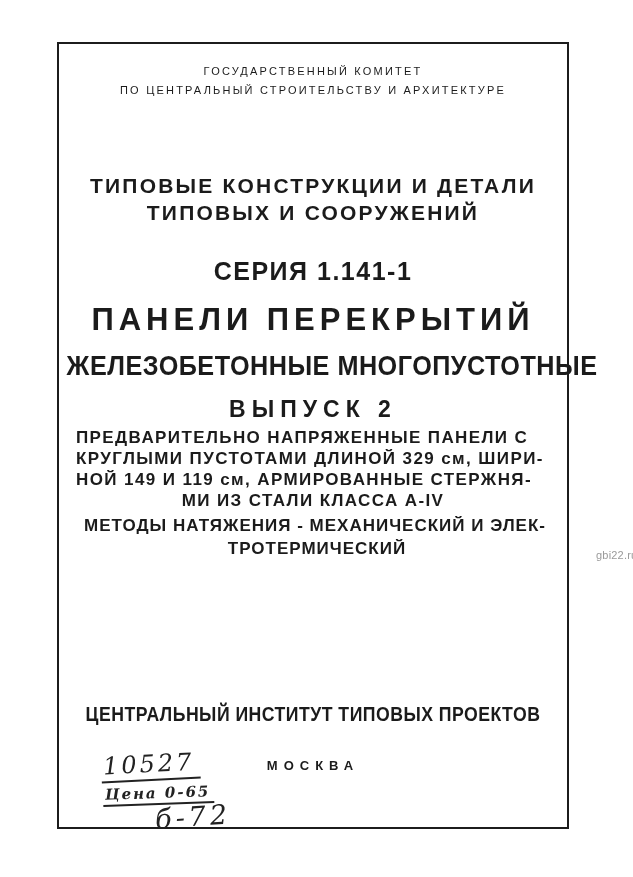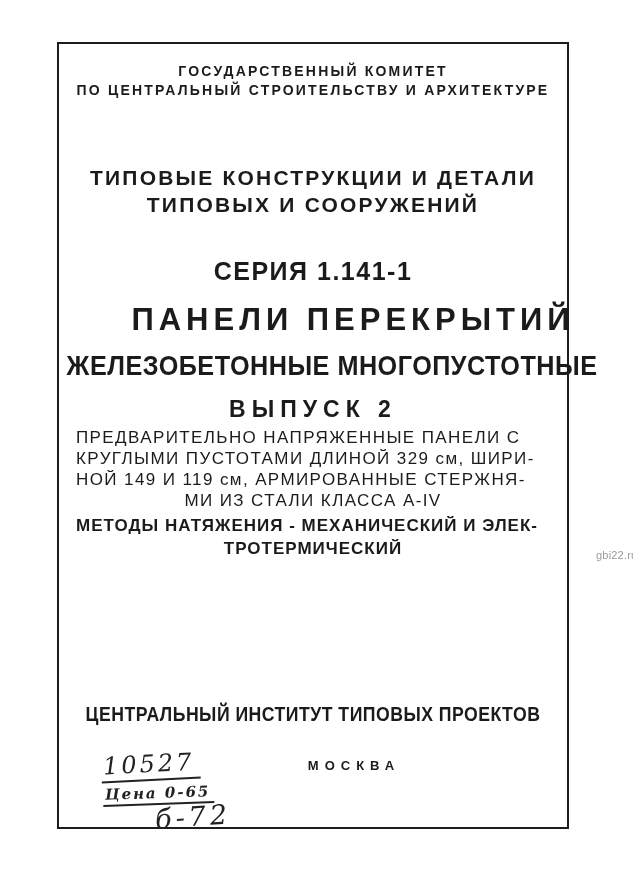--- a/index.html
+++ b/index.html
@@ -20,22 +20,22 @@
     position: absolute;
     left: 57px;
     top: 42px;
     width: 508px;
     height: 783px;
     border: 2px solid #1c1c1c;
   }
   .blk { position: absolute; left: 0; width: 100%; text-align: center; }
 
   .header-line {
-    font-size: 14px;
-    font-weight: bold;
+    font-size: 11px;
+    font-weight: normal;
     letter-spacing: 2.2px;
     line-height: 19px;
     white-space: nowrap;
   }
   .series-title-line {
     font-size: 21px;
     font-weight: bold;
     letter-spacing: 2.2px;
     line-height: 27px;
     white-space: nowrap;
@@ -58,45 +58,45 @@
     white-space: nowrap;
     transform: scale(0.97, 1.06);
   }
   .issue {
     font-size: 23px;
     font-weight: bold;
     letter-spacing: 6px;
   }
   .desc-line {
     font-size: 17px;
-    font-weight: normal;
+    font-weight: bold;
     letter-spacing: 1.4px;
     line-height: 21px;
     white-space: nowrap;
   }
   .desc-left { text-align: left; padding-left: 17px; }
   .methods-line {
     font-size: 17px;
     font-weight: bold;
     letter-spacing: 1px;
     line-height: 23px;
     white-space: nowrap;
+    margin-left: 8px;
   }
   .institute {
     font-size: 19px;
     font-weight: bold;
     letter-spacing: 0.5px;
     white-space: nowrap;
     transform: scale(0.93, 1.1);
   }
   .city {
     font-size: 13px;
     font-weight: bold;
     letter-spacing: 6px;
-    margin-left: 41px;
   }
   .hw {
     position: absolute;
     font-family: "DejaVu Serif", serif;
     font-style: italic;
     color: #222222;
     white-space: nowrap;
   }
   .hw-number {
     left: 42px;
@@ -138,28 +138,28 @@
 
 <div class="page">
 
   <div class="frame">
 
     <div class="blk" style="top:18px;">
       <div class="header-line">ГОСУДАРСТВЕННЫЙ  КОМИТЕТ</div>
       <div class="header-line">ПО ЦЕНТРАЛЬНЫЙ  СТРОИТЕЛЬСТВУ  И  АРХИТЕКТУРЕ</div>
     </div>
 
-    <div class="blk" style="top:120px;text-align:center;">
+    <div class="blk" style="top:128px;text-align:center;">
       <div class="series-title-line">ТИПОВЫЕ КОНСТРУКЦИИ И ДЕТАЛИ</div>
       <div class="series-title-line">ТИПОВЫХ И СООРУЖЕНИЙ</div>
     </div>
 
     <div class="blk series-number" style="top:197px;margin-top:16px;">СЕРИЯ 1.141-1</div>
 
-    <div class="blk main-title-1" style="top:258px;padding-left:40px;">ПАНЕЛИ ПЕРЕКРЫТИЙ</div>
+    <div class="blk main-title-1" style="top:258px;">ПАНЕЛИ ПЕРЕКРЫТИЙ</div>
     <div class="blk main-title-2" style="top:306px;">ЖЕЛЕЗОБЕТОННЫЕ МНОГОПУСТОТНЫЕ</div>
 
     <div class="blk issue" style="top:352px;">ВЫПУСК 2</div>
 
     <div class="blk" style="top:383px;">
       <div class="desc-line desc-left">ПРЕДВАРИТЕЛЬНО НАПРЯЖЕННЫЕ ПАНЕЛИ  С</div>
       <div class="desc-line desc-left">КРУГЛЫМИ ПУСТОТАМИ ДЛИНОЙ 329 см, ШИРИ-</div>
       <div class="desc-line desc-left">НОЙ 149 И 119 см, АРМИРОВАННЫЕ СТЕРЖНЯ-</div>
       <div class="desc-line">МИ ИЗ СТАЛИ КЛАССА А-IV</div>
     </div>

